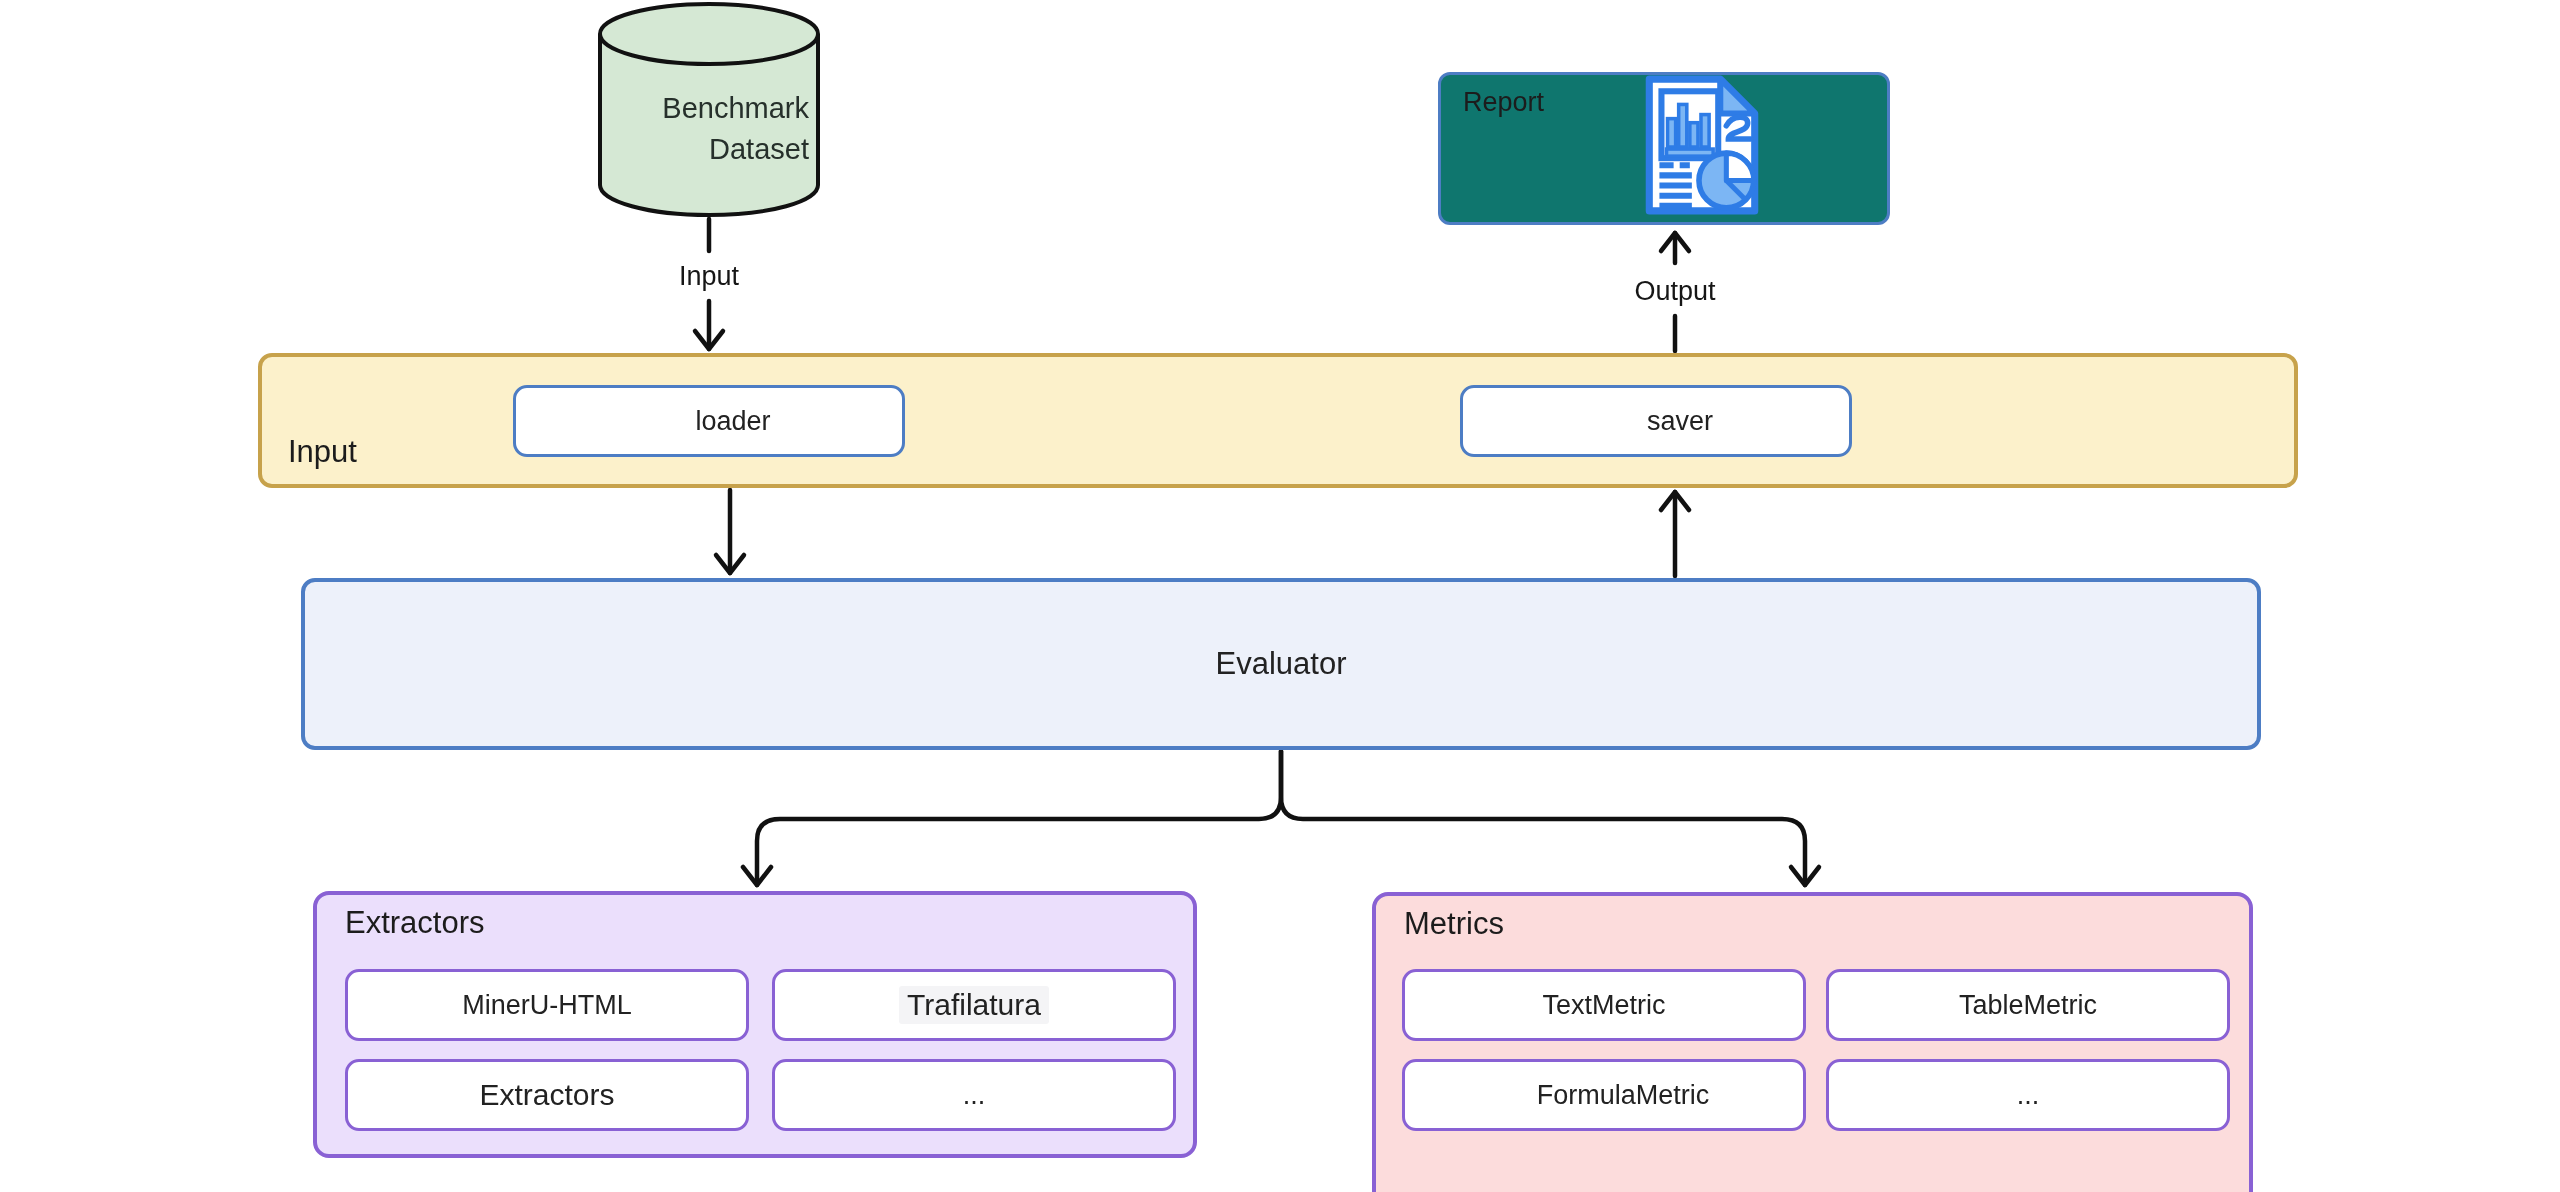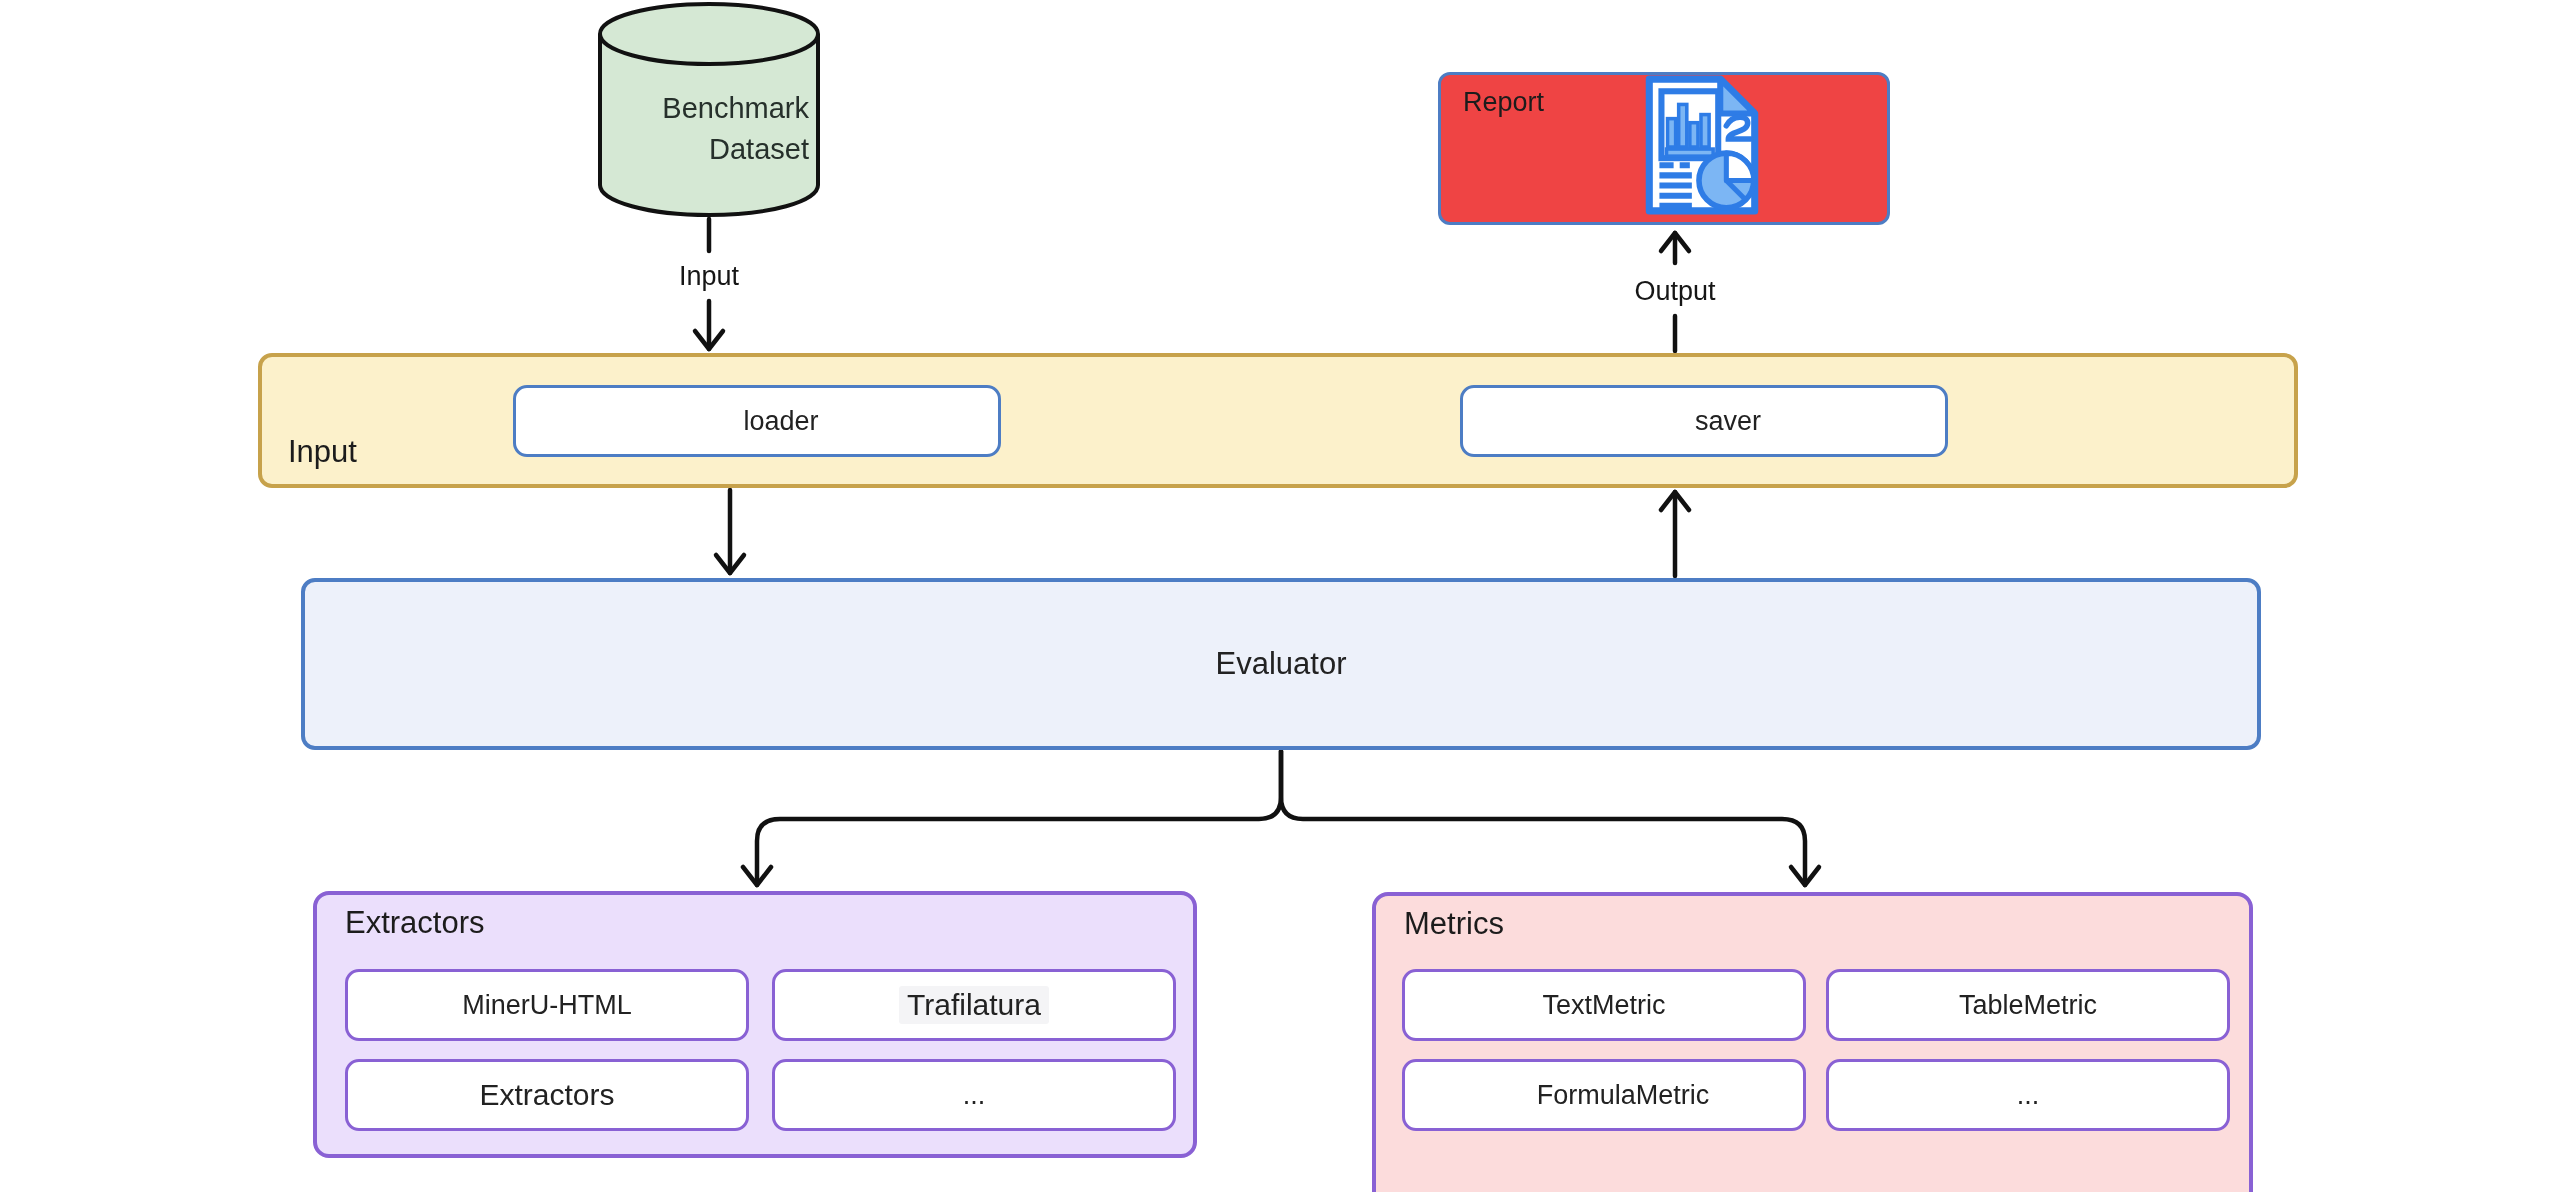--- a/index.html
+++ b/index.html
@@ -18,36 +18,36 @@
     font-size:29px;line-height:41px;
   }
   .edge-label{
     position:absolute;text-align:center;color:#161616;
     font-size:27px;
   }
 
   
   .report-box{
     position:absolute;left:1438px;top:72px;width:452px;height:153px;
-    background:#ef4444;border:3px solid #4d7dc4;border-radius:12px;
+    background:#0f766e;border:3px solid #4d7dc4;border-radius:12px;
     box-sizing:border-box;
   }
   .report-label{position:absolute;left:22px;top:12px;font-size:27px;color:#1c1c1c;}
   .report-icon{position:absolute;left:198px;top:-4px;}
 
   
   .data-container{
     position:absolute;left:258px;top:353px;width:2040px;height:135px;
     background:#fcf1cb;border:4px solid #c7a24b;border-radius:14px;
     box-sizing:border-box;
   }
   .data-label{position:absolute;left:26px;bottom:14px;font-size:31px;color:#1c1c1c;}
 
   .io-box{
-    position:absolute;width:488px;height:72px;
+    position:absolute;width:392px;height:72px;
     background:#ffffff;border:3px solid #4d7dc4;border-radius:14px;
     box-sizing:border-box;
     display:flex;align-items:center;justify-content:center;
     font-size:27px;color:#222222;padding-left:48px;
   }
   .io-box.loader{left:251px;top:28px;}
   .io-box.saver{left:1198px;top:28px;}
 
   
   .evaluator-box{

